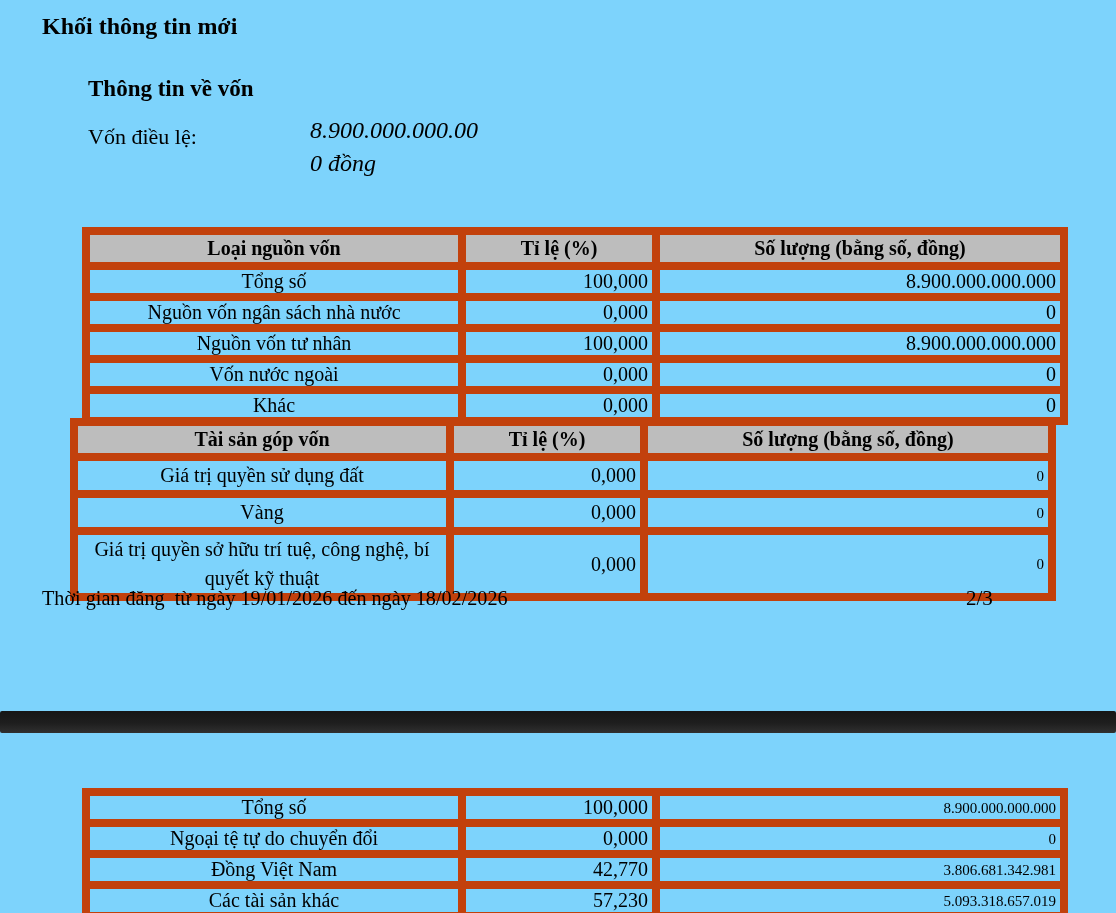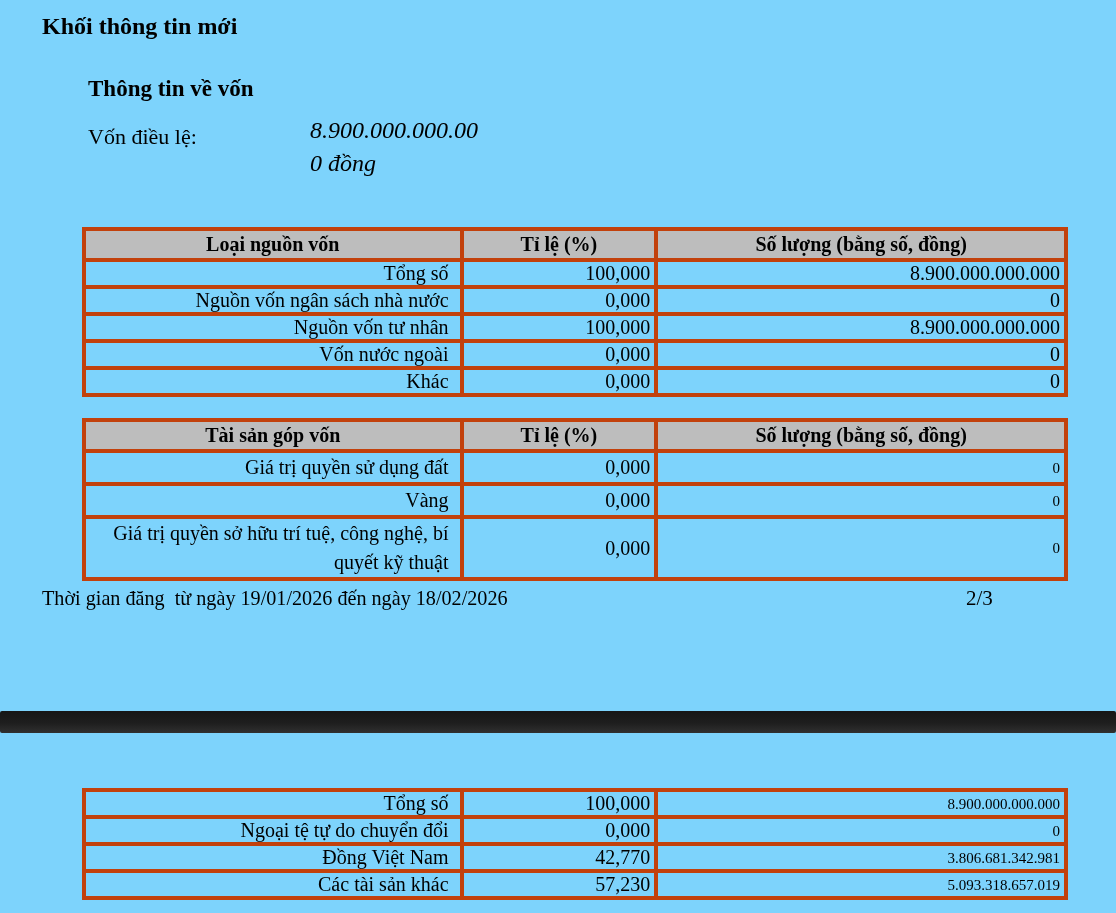--- a/index.html
+++ b/index.html
@@ -33,36 +33,36 @@
     line-height: 33px;
   }
 
   table.tbl {
     border-collapse: collapse;
     table-layout: fixed;
     width: 986px;
     font-size: 20px;
   }
   table.tbl th, table.tbl td {
-    border: 4px solid #c2410c;
+    border: 8px solid #c2410c;
     overflow: hidden;
     vertical-align: middle;
   }
   table.tbl th {
     background: #bdbdbd;
     font-weight: bold;
     text-align: center;
     height: 27px;
     padding: 0 4px;
   }
   .c-label { width: 376px; }
   .c-ratio { width: 194px; }
   .c-amount { width: 408px; }
 
-  td.lbl { text-align: right; padding: 0 11px; }
+  td.lbl { text-align: center; padding: 0 11px; }
   td.num { text-align: right; padding: 0 4px; }
   tr.r { height: 27px; }
 
   
   td.num-sm {
     text-align: right;
     padding: 1px 4px 0 4px;
     font-size: 15px;
     vertical-align: top;
   }
@@ -136,21 +136,21 @@
       <td class="num">0</td>
     </tr>
     <tr class="r">
       <td class="lbl">Khác</td>
       <td class="num">0,000</td>
       <td class="num">0</td>
     </tr>
   </tbody>
     </table>
 
-  <table class="tbl abs" style="left:82px; top:418px;">
+  <table class="tbl abs" style="left:70px; top:418px;">
     <colgroup>
         <col class="c-label">
         <col class="c-ratio">
         <col class="c-amount">
       </colgroup>
     <tbody>
         <tr class="r">
       <th>Tài sản góp vốn</th>
       <th>Tỉ lệ (%)</th>
       <th>Số lượng (bằng số, đồng)</th>

